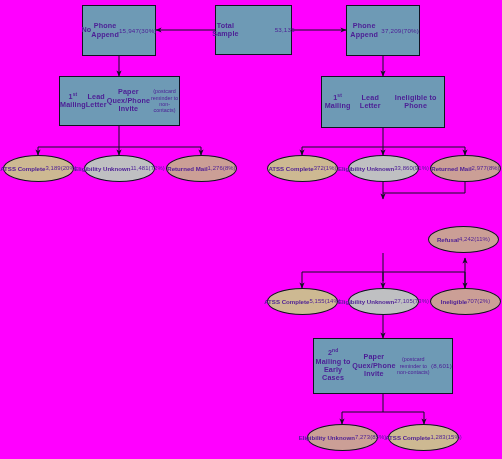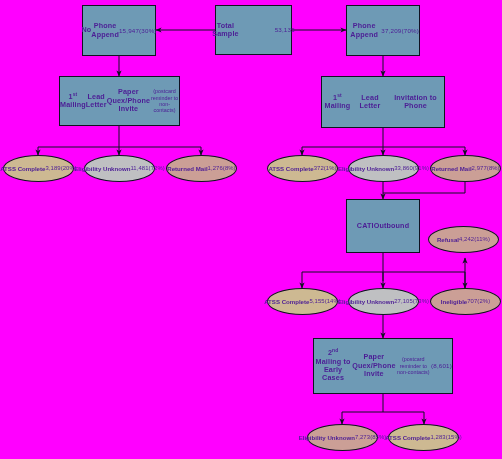--- a/index.html
+++ b/index.html
@@ -161,21 +161,21 @@
     <div class="t-sub">Lead Letter</div>
     <div class="t-sub">Paper Quex/Phone Invite</div>
     <div class="t-small">(postcard reminder to non-contacts)</div>
   </div>
 
   <div class="node box" style="left:321px; top:76px; width:124px; height:52px;">
     <div class="t-sub">
       <span>1</span><sup>st</sup><span> Mailing</span>
     </div>
     <div class="t-sub">Lead Letter</div>
-    <div class="t-sub">Invitation to Phone</div>
+    <div class="t-sub">Ineligible to Phone</div>
   </div>
 
   <div class="node oval tan" style="left:3px; top:155px; width:71px; height:27px;">
     <div class="t-ovtitle">ATSS Complete</div>
     <div class="t-ovnum">3,189</div>
     <div class="t-ovnum">(20%)</div>
   </div>
 
   <div class="node oval gray" style="left:84px; top:155px; width:71px; height:27px;">
     <div class="t-ovtitle">Eligibility Unknown</div>
@@ -200,24 +200,20 @@
     <div class="t-ovnum">33,860</div>
     <div class="t-ovnum">(91%)</div>
   </div>
 
   <div class="node oval rose" style="left:430px; top:155px; width:71px; height:27px;">
     <div class="t-ovtitle">Returned Mail</div>
     <div class="t-ovnum">2,977</div>
     <div class="t-ovnum">(8%)</div>
   </div>
 
-  <div class="node box" style="left:346px; top:199px; width:74px; height:54px;">
-    <div class="t-sub">CATI</div>
-    <div class="t-sub">Outbound</div>
-  </div>
 
   <div class="node oval rose" style="left:428px; top:226px; width:71px; height:27px;">
     <div class="t-ovtitle">Refusal</div>
     <div class="t-ovnum">4,242</div>
     <div class="t-ovnum">(11%)</div>
   </div>
 
   <div class="node oval tan" style="left:267px; top:288px; width:71px; height:27px;">
     <div class="t-ovtitle">ATSS Complete</div>
     <div class="t-ovnum">5,155</div>

